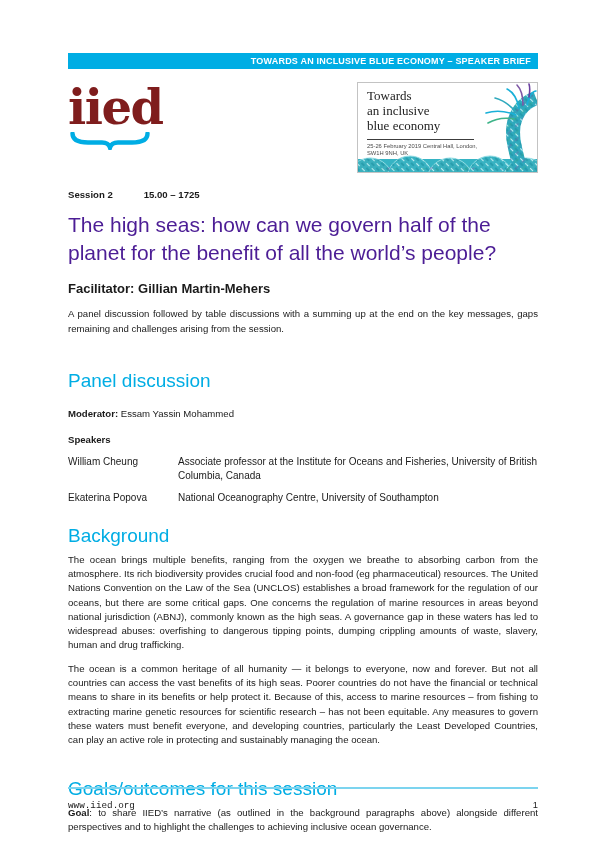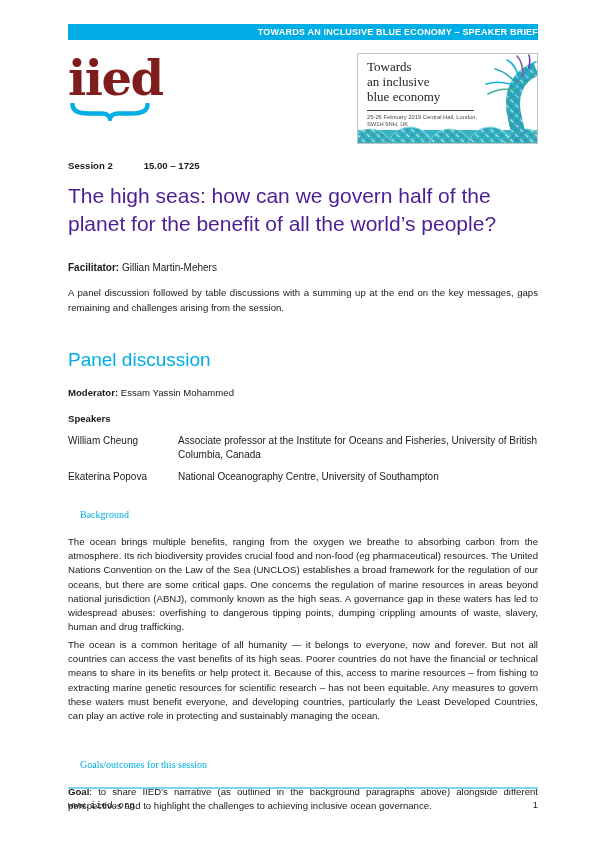--- a/index.html
+++ b/index.html
@@ -4,23 +4,23 @@
 <style>
   html,body { margin:0; padding:0; background:#ffffff; }
   .page {
     position:relative; width:600px; height:849px; background:#ffffff;
     font-family:"Liberation Sans", sans-serif; color:#1a1a1a; overflow:hidden;
   }
   .content { position:absolute; left:68px; top:0; width:470px; }
 
   
   .topbar {
-    margin-top:24px; height:16px; background:#00ade4;
+    margin-top:53px; height:16px; background:#00ade4;
     display:flex; align-items:center; justify-content:flex-end;
-    padding-right:0; box-sizing:border-box;
+    padding-right:7px; box-sizing:border-box;
   }
   .topbar span { color:#ffffff; font-size:9px; font-weight:bold; letter-spacing:.2px; white-space:nowrap; }
 
   
   .logo-row { margin-top:13px; height:101px; display:flex; justify-content:space-between; }
   .logo { padding-top:3px; }
   .logo-text {
     display:block; font-family:"DejaVu Serif", serif; font-size:48px; line-height:44px;
     color:#7f1d1d; letter-spacing:-1.5px;font-weight:bold;
   }
@@ -38,34 +38,34 @@
   }
   .card-rule { position:absolute; left:9px; top:56px; width:107px; height:1px; background:#3c3c3c; }
   .card-date { position:absolute; left:9px; top:60px; font-size:5.8px; line-height:7px; color:#4a4a4a; }
 
   
   .session { margin-top:6px; font-size:9.6px; font-weight:bold; }
   .session .slabel { display:inline-block; width:73px; }
   .doc-title { margin:11px 0 0; font-weight:normal; font-size:21px; line-height:27.5px; color:#4c1d95; }
 
   .body-text { font-size:9.6px; line-height:14.3px; text-align:justify; margin:0; }
-  .facil { margin-top:24px; font-size:10px; }
+  .facil { margin-top:16px; font-size:13px;font-weight:bold; }
   .intro { margin-top:11px; }
 
   .h-large { margin:33px 0 0; font-weight:normal; font-size:19px; line-height:24px; color:#00ade4; }
-  .h-small { margin:12px; font-weight:normal; font-size:10px; line-height:16px; color:#00ade4;font-family:Liberation Serif, serif; }
+  .h-small { margin:0; font-weight:normal; font-size:19px; line-height:16px; color:#00ade4; }
   .mt-bg   { margin-top:22px; }
   .mt-goal { margin-top:33px; }
 
   .moderator { margin-top:14px; font-size:9.6px; }
   .speakers-label { margin-top:13px; font-size:9.6px; font-weight:bold; }
   .speaker-table { margin-top:9px; }
   .speaker-row { display:grid; grid-template-columns:110px 1fr; margin-bottom:8px; font-size:10px; line-height:14.3px; }
 
-  .para { margin-top:3px; }
+  .para { margin-top:9px; }
 
   
   .footer { position:absolute; left:68px; width:470px; top:787px; }
   .footer-rule { height:2px; background:#7cd4ef; }
   .footer-row { display:flex; justify-content:space-between; margin-top:11px; font-size:9.3px; }
   .footer-row a { color:#1a1a1a; text-decoration:none;font-family:Liberation Mono, monospace; }
 </style>
 </head>
 <body>
 

